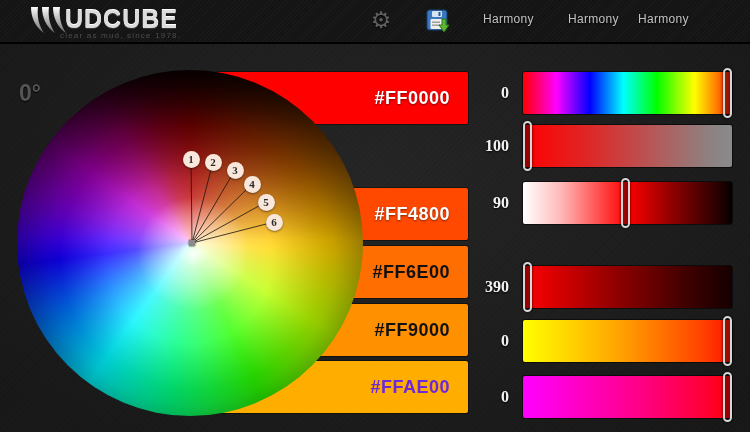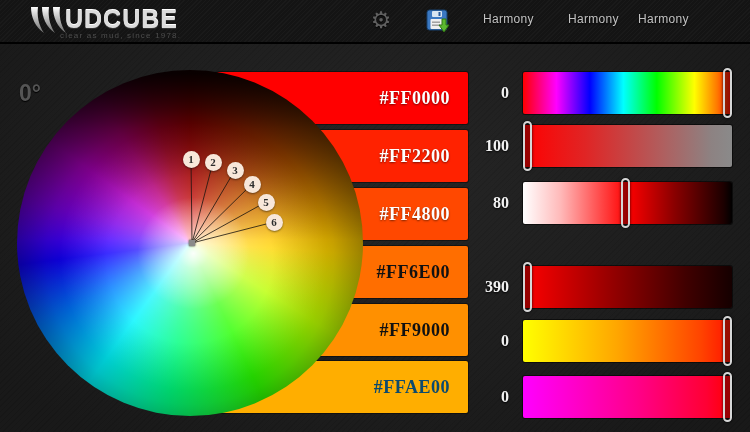--- a/index.html
+++ b/index.html
@@ -32,21 +32,21 @@
     background-image:
       radial-gradient(ellipse at 50% 35%,rgba(255,255,255,0.03),rgba(0,0,0,0.20) 90%),
       repeating-linear-gradient(-45deg,rgba(0,0,0,0.10) 0 1px,transparent 1px 4px);}
 
   .degree-label{position:absolute;left:19px;top:36px;font-size:23px;font-weight:bold;
     color:#555;text-shadow:0 1px 1px #000;}
 
   
   .swatch{position:absolute;left:217px;width:251px;height:52px;z-index:1;
     border-radius:2px;box-shadow:0 0 0 1px rgba(0,0,0,0.4);
-    font-family:Liberation Serif, serif;font-weight:bold;font-size:18px;
+    font-family:Liberation Sans, sans-serif;font-weight:bold;font-size:18px;
     text-align:right;line-height:52px;padding-right:18px;box-sizing:border-box;
     cursor:pointer;letter-spacing:0.5px;}
   .sw0{top:28px;} .sw1{top:86px;} .sw2{top:144px;} .sw3{top:202px;} .sw4{top:260px;text-align:right;} .sw5{top:317px;}
 
   
   .wheel{position:absolute;left:17px;top:26px;width:346px;height:346px;border-radius:50%;
     z-index:2;cursor:crosshair;
     background:
       radial-gradient(circle at 51% 53%,rgba(255,255,255,0.96) 0%,rgba(255,255,255,0.55) 6%,rgba(255,255,255,0) 22%),
       linear-gradient(to bottom,rgba(0,0,0,0.93) 1%,rgba(0,0,0,0.55) 17%,rgba(0,0,0,0) 49%),
@@ -117,25 +117,24 @@
   <span class="nav-item nav-harmony">Harmony</span>
   <span class="nav-item nav-vision">Harmony</span>
   <span class="nav-item nav-quantize">Harmony</span>
 </div>
 
 <div class="main">
 
   <span class="degree-label">0°</span>
 
   <div class="swatch sw0" style="background: rgb(255, 0, 0); color: rgb(255, 255, 255); text-shadow: rgba(0, 0, 0, 0.5) 0px 1px 2px;">#FF0000</div>
-  <div class="swatch sw1" style="background: rgb(255, 34, 0); color: rgb(255, 255, 255); text-shadow: rgba(0, 0, 0, 0.5) 0px 1px 2px;">#FF2200</div>
   <div class="swatch sw2" style="background: rgb(255, 72, 0); color: rgb(255, 255, 255); text-shadow: rgba(0, 0, 0, 0.5) 0px 1px 2px;">#FF4800</div>
   <div class="swatch sw3" style="background: rgb(255, 110, 0); color: rgb(17, 17, 17);">#FF6E00</div>
   <div class="swatch sw4" style="background: rgb(255, 144, 0); color: rgb(17, 17, 17);">#FF9000</div>
-  <div class="swatch sw5" style="background: rgb(255, 174, 0); color: #0c4a6e;">#FFAE00</div>
+  <div class="swatch sw5" style="background: rgb(255, 174, 0); color: #6d28d9;">#FFAE00</div>
 
   <div class="wheel"></div>
   <div class="wheel-overlay">
     <svg id="wheel-lines">
         <line x1="175" y1="173" x2="174" y2="89"></line>
         <line x1="175" y1="173" x2="196" y2="92"></line>
         <line x1="175" y1="173" x2="218" y2="100"></line>
         <line x1="175" y1="173" x2="235" y2="114"></line>
         <line x1="175" y1="173" x2="249" y2="132"></line>
         <line x1="175" y1="173" x2="257" y2="152"></line>
@@ -155,21 +154,21 @@
       <div class="shandle" style="left: calc(100% - 9px);"></div>
     </div>
   </div>
   <div class="slider s1">
     <span class="sval">100</span>
     <div class="strack" style="background: linear-gradient(to right, rgb(255, 0, 0) 0%, rgb(224, 37, 37) 30%, rgb(178, 92, 92) 65%, rgb(141, 130, 130) 90%, rgb(138, 138, 138) 100%);">
       <div class="shandle" style="left: calc(0% + 0px);"></div>
     </div>
   </div>
   <div class="slider s2">
-    <span class="sval">80</span>
+    <span class="sval">90</span>
     <div class="strack" style="background: linear-gradient(to right, rgb(255, 255, 255) 0%, rgb(255, 185, 185) 18%, rgb(255, 68, 68) 38%, rgb(255, 0, 0) 50%, rgb(140, 0, 0) 72%, rgb(28, 0, 0) 96%, rgb(0, 0, 0) 100%);">
       <div class="shandle" style="left: calc(49% - 4.4px);"></div>
     </div>
   </div>
   <div class="slider s3">
     <span class="sval">390</span>
     <div class="strack" style="background: linear-gradient(to right, rgb(255, 0, 0) 0%, rgb(155, 0, 0) 40%, rgb(64, 0, 0) 78%, rgb(21, 0, 0) 100%);">
       <div class="shandle" style="left: calc(0% + 0px);"></div>
     </div>
   </div>

